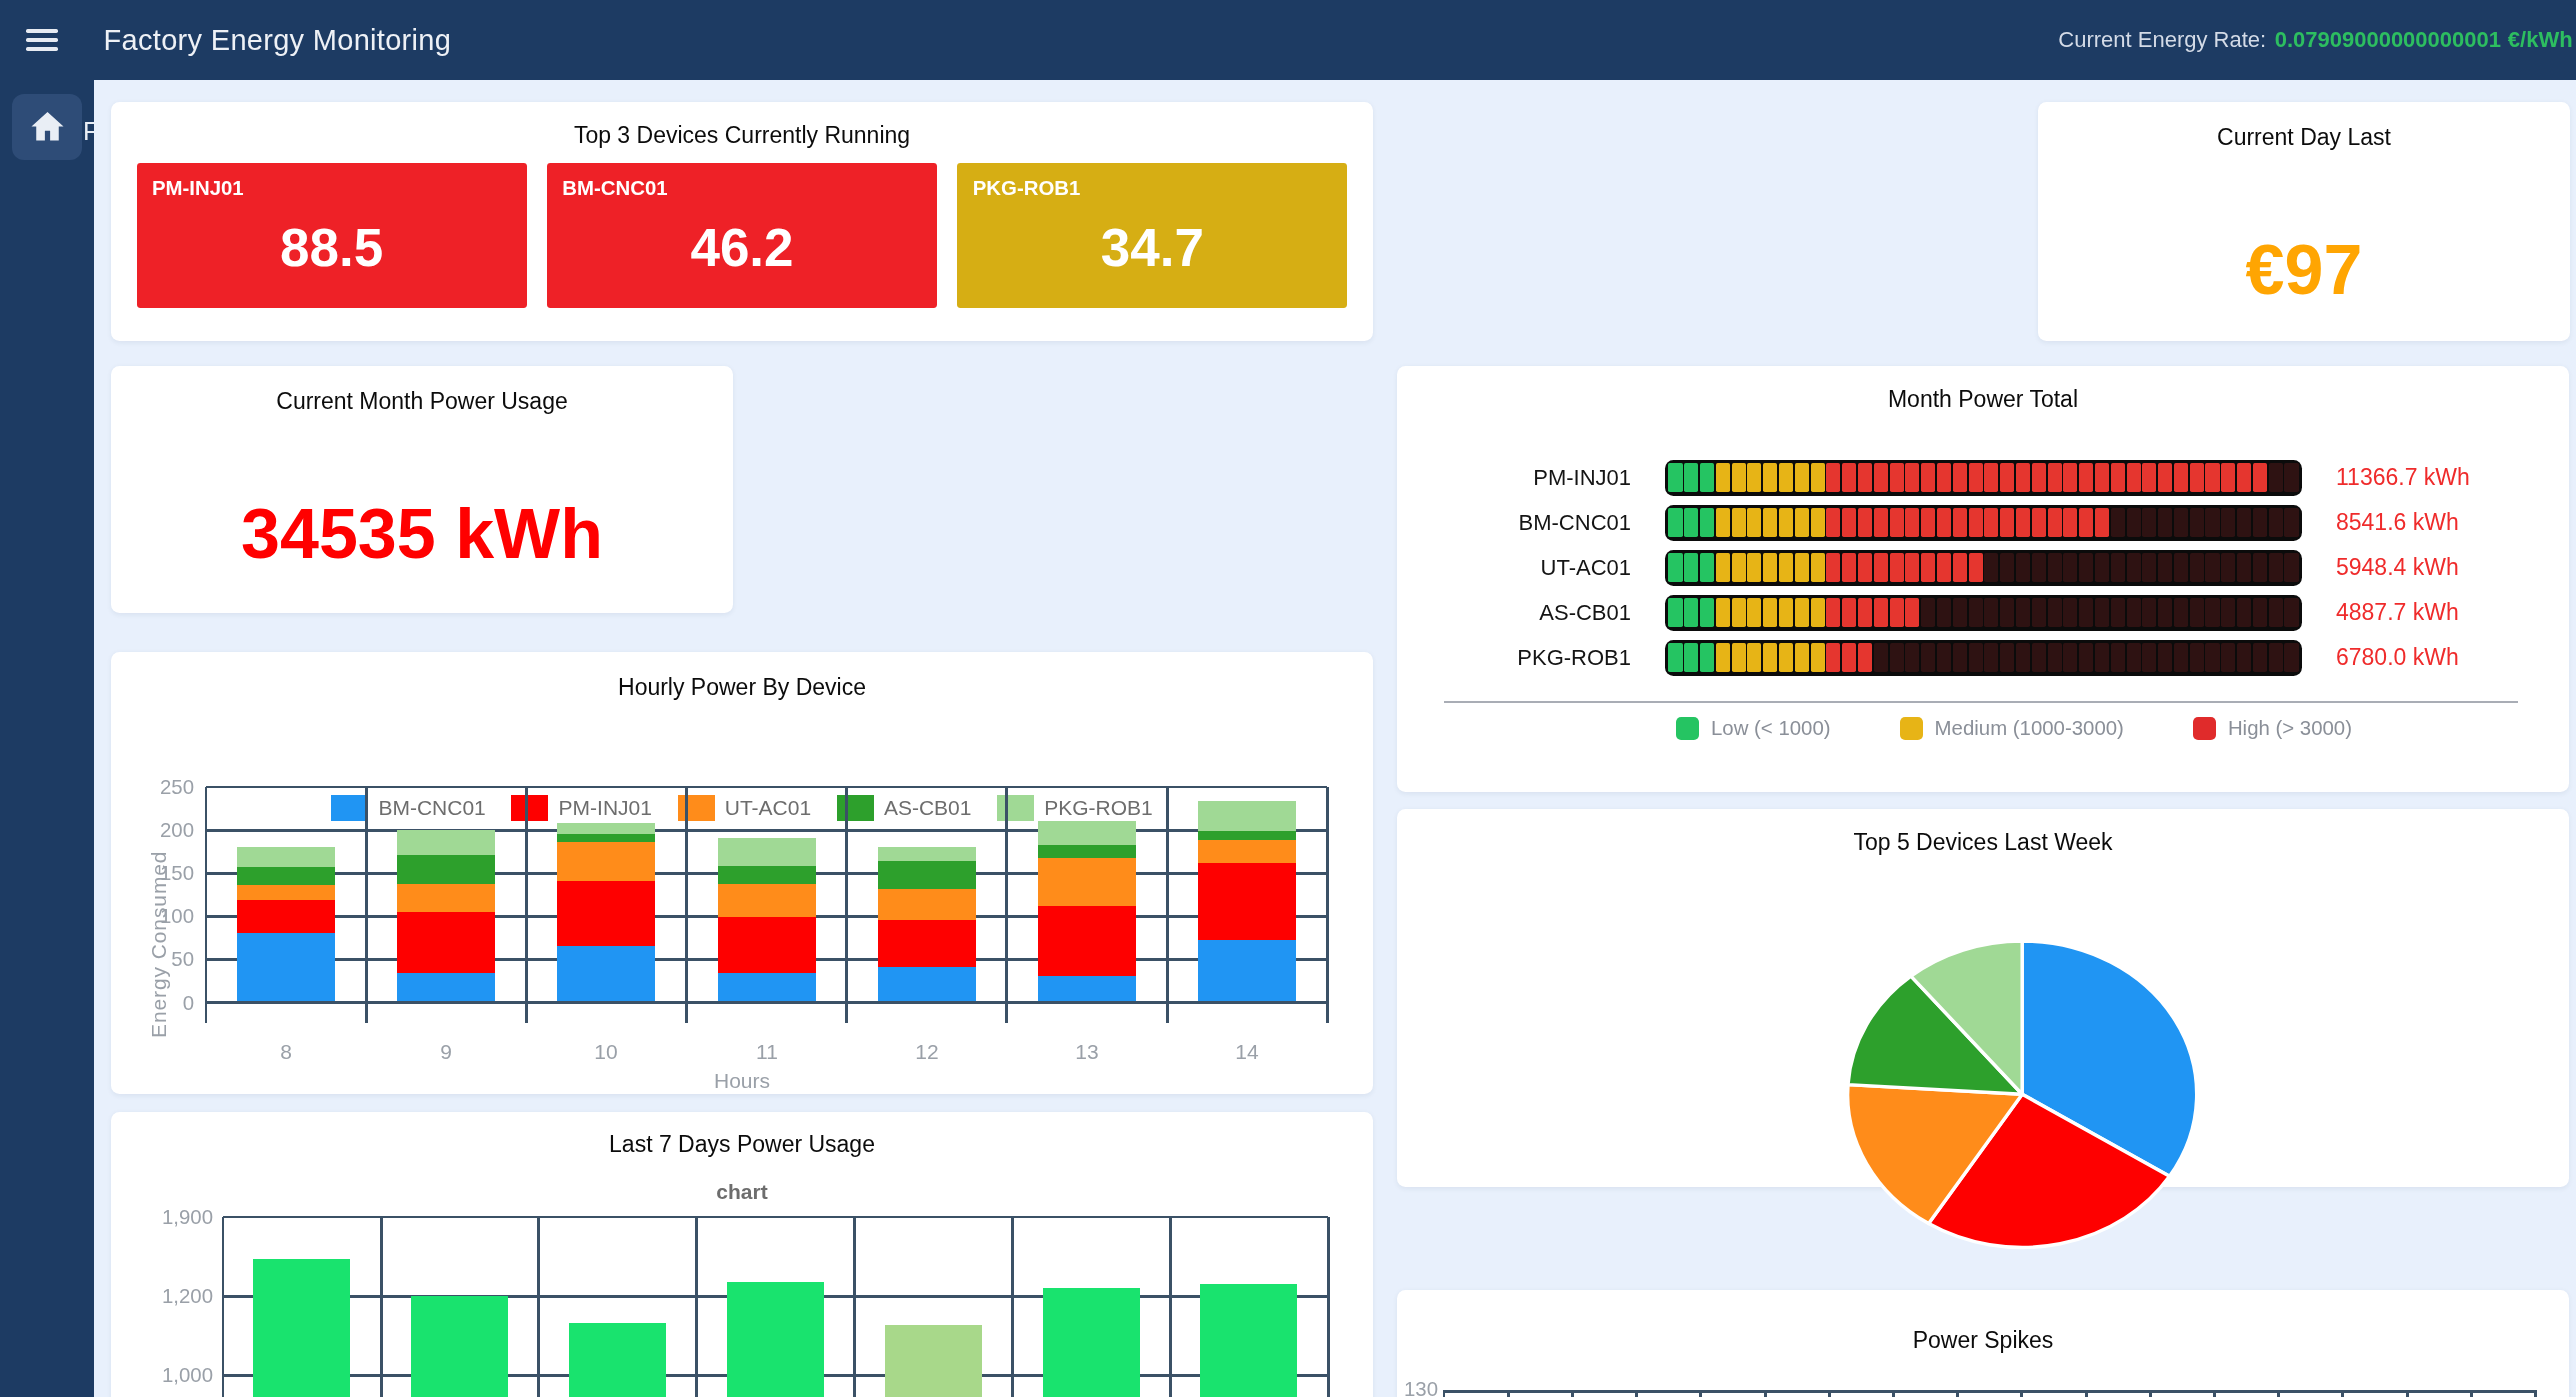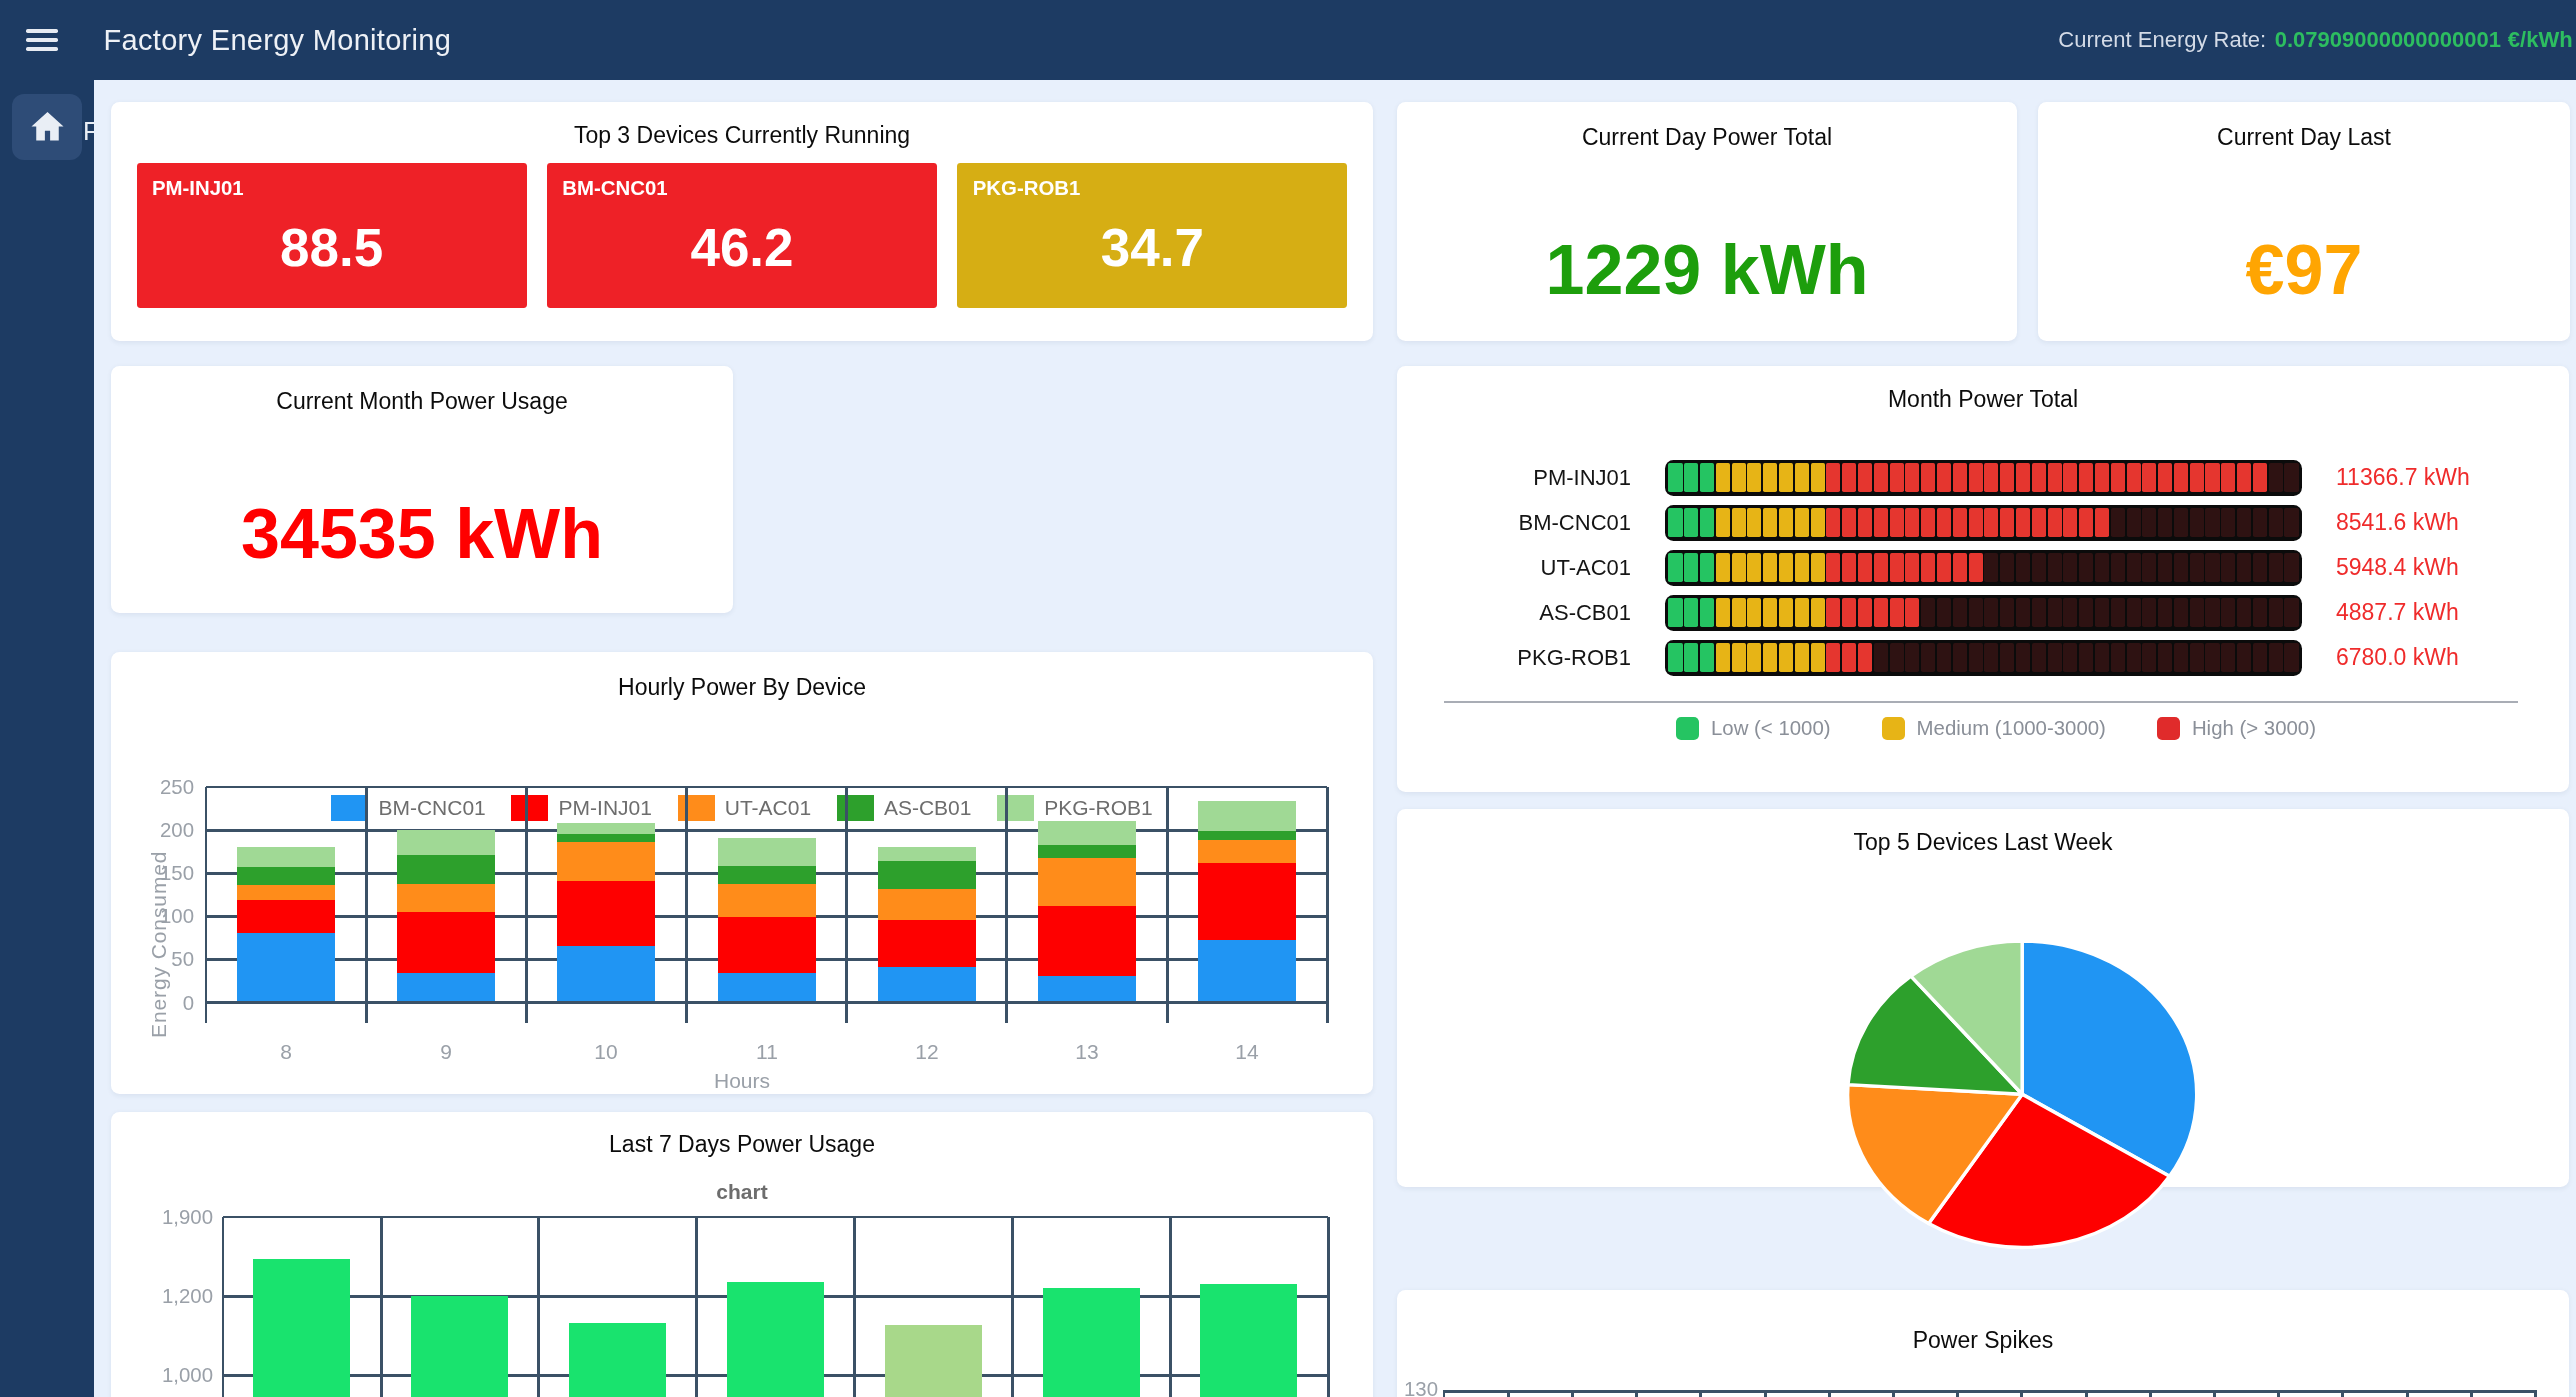--- a/index.html
+++ b/index.html
@@ -46,21 +46,21 @@
   
   #card-monthtotal { left:1303px; top:286px; width:1172px; height:426px; }
   #card-monthtotal .card-title { padding-top:20.4px; }
   .mt-rows { position:absolute; left:0; top:89px; right:0; }
   .mt-row { height:45px; display:flex; align-items:center; }
   .mt-label { width:268px; text-align:right; font-size:22px; color:#151515; padding-right:34px; }
   .mt-bar { width:637px; height:36px; background:#0b0b0b; border-radius:8.5px; padding:3.4px; display:flex; gap:1.7px; }
   .mt-seg { flex:1; border-radius:1.7px; }
   .mt-val { font-size:23px; font-weight:500; padding-left:34px; }
   .mt-divider { position:absolute; left:47px; right:51px; top:335px; height:1.7px; background:#a9adb5; }
-  .mt-legend { position:absolute; left:279px; top:351px; display:flex; gap:51px; align-items:center; }
+  .mt-legend { position:absolute; left:279px; top:351px; display:flex; gap:69px; align-items:center; }
   .mt-legend .item { display:flex; align-items:center; gap:12px; font-size:20.4px; color:#8a8f98; }
   .mt-legend .sw { width:23px; height:23px; border-radius:5.1px; }
 
   
   #card-hourly { left:17px; top:572px; width:1262px; height:442px; }
   #card-hourly .card-title { padding-top:22px; }
   .h-legend { position:absolute; left:0; right:0; top:143px; display:flex; justify-content:center; gap:25.6px; }
   .h-legend .item { display:flex; align-items:center; gap:10.2px; font-size:21px; color:#6d6d6d; }
   .h-legend .sw { width:37px; height:25.6px; }
   .plot { position:absolute; }
@@ -130,24 +130,20 @@
           <div class="t-name">BM-CNC01</div>
           <div class="t-val">46.2</div>
         </div>
         <div class="tile" style="background: rgb(214, 174, 20);">
           <div class="t-name">PKG-ROB1</div>
           <div class="t-val">34.7</div>
         </div>
       </div>
   </section>
 
-  <section class="card stat-card" id="card-daytotal">
-    <div class="card-title">Current Day Power Total</div>
-    <div class="big-val" style="color: rgb(29, 158, 12);">1229 kWh</div>
-  </section>
 
   <section class="card stat-card" id="card-daybill">
     <div class="card-title">Current Day Last</div>
     <div class="big-val" style="color: rgb(255, 165, 2);">€97</div>
   </section>
 
   <section class="card stat-card" id="card-monthusage">
     <div class="card-title">Current Month Power Usage</div>
     <div class="big-val" style="color: rgb(255, 0, 0);">34535 kWh</div>
   </section>

